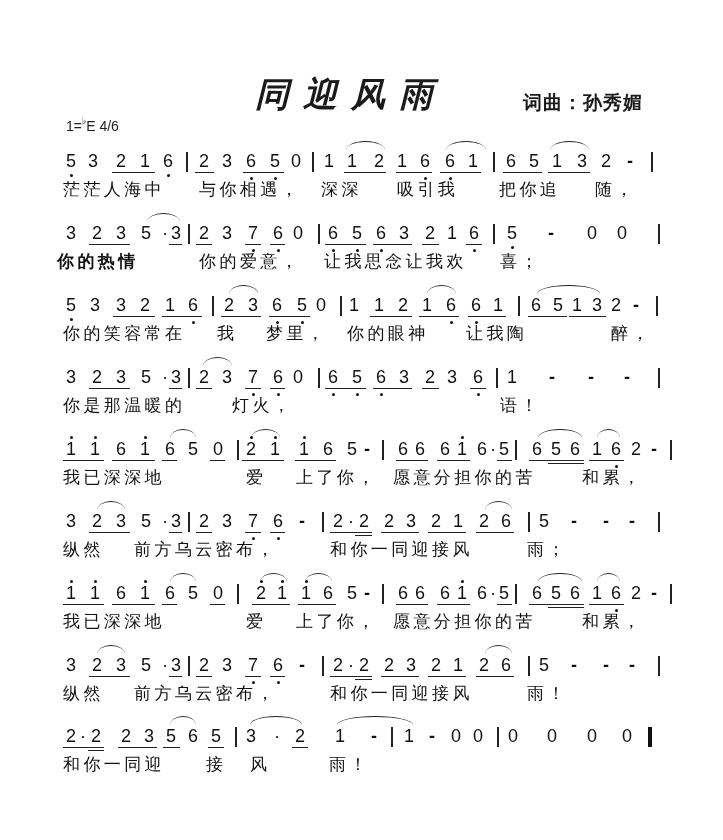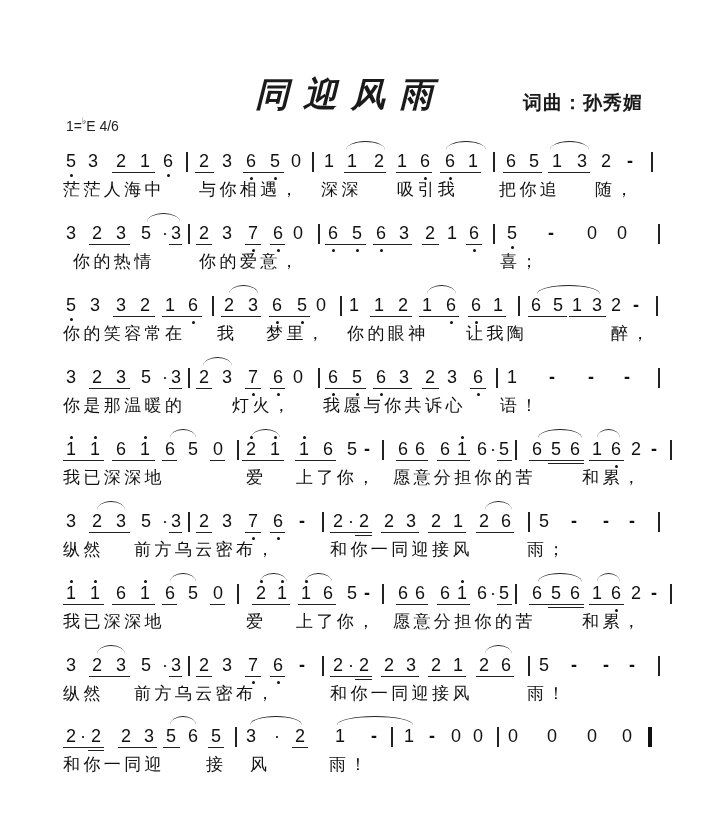--- a/index.html
+++ b/index.html
@@ -119,22 +119,23 @@
       <div class="ul" style="left: 245px; width: 16px; top: 22px;"></div>
       <div class="ul" style="left: 270px; width: 15px; top: 22px;"></div>
       <div class="ul" style="left: 325px; width: 41px; top: 22px;"></div>
       <div class="ul" style="left: 373px; width: 39px; top: 22px;"></div>
       <div class="ul" style="left: 422px; width: 17px; top: 22px;"></div>
       <div class="ul" style="left: 466px; width: 16px; top: 22px;"></div>
       <div class="bar" style="left: 188px;"></div>
       <div class="bar" style="left: 318px;"></div>
       <div class="bar" style="left: 493px;"></div>
       <div class="bar" style="left: 658px;"></div>
-      <div class="lyric" style="left: 73px;">你 的 热 情</div>
+      <div class="lyric" style="left: 57px; font-weight: bold;">你 的 热 情</div>
       <div class="lyric" style="left: 199px;">你 的 爱 意 ，</div>
+      <div class="lyric" style="left: 324px;">让 我 思 念 让 我 欢</div>
       <div class="lyric" style="left: 500px;">喜 ；</div>
     </div>
     <div class="system" style="top: 294px;">
       <div class="slur" style="left: 229px; width: 29px; top: -9px;"></div>
       <div class="slur" style="left: 427px; width: 29px; top: -9px;"></div>
       <div class="slur" style="left: 537px; width: 63px; top: -9px;"></div>
       <div class="tok" style="left: 71px;">5</div>
       <div class="dot-below" style="left: 69.5px; top: 24px;"></div>
       <div class="tok" style="left: 95px;">3</div>
       <div class="tok" style="left: 121px;">3</div>
@@ -222,21 +223,20 @@
       <div class="ul" style="left: 325px; width: 41px; top: 22px;"></div>
       <div class="ul" style="left: 373px; width: 39px; top: 22px;"></div>
       <div class="ul" style="left: 422px; width: 17px; top: 22px;"></div>
       <div class="ul" style="left: 470px; width: 16px; top: 22px;"></div>
       <div class="bar" style="left: 188px;"></div>
       <div class="bar" style="left: 318px;"></div>
       <div class="bar" style="left: 496px;"></div>
       <div class="bar" style="left: 658px;"></div>
       <div class="lyric" style="left: 63px;">你 是 那 温 暖 的</div>
       <div class="lyric" style="left: 232px;">灯 火 ，</div>
-      <div class="lyric" style="left: 323px;">我 愿 与 你 共 诉 心</div>
       <div class="lyric" style="left: 500px;">语 ！</div>
     </div>
     <div class="system" style="top: 438px;">
       <div class="slur" style="left: 170px; width: 26px; top: -9px;"></div>
       <div class="slur" style="left: 251px; width: 29px; top: -9px;"></div>
       <div class="slur" style="left: 538px; width: 44px; top: -9px;"></div>
       <div class="slur" style="left: 597px; width: 23px; top: -9px;"></div>
       <div class="tok" style="left: 71px;">1</div>
       <div class="dot-above" style="left: 69.5px; top: -2px;"></div>
       <div class="tok" style="left: 95px;">1</div>

